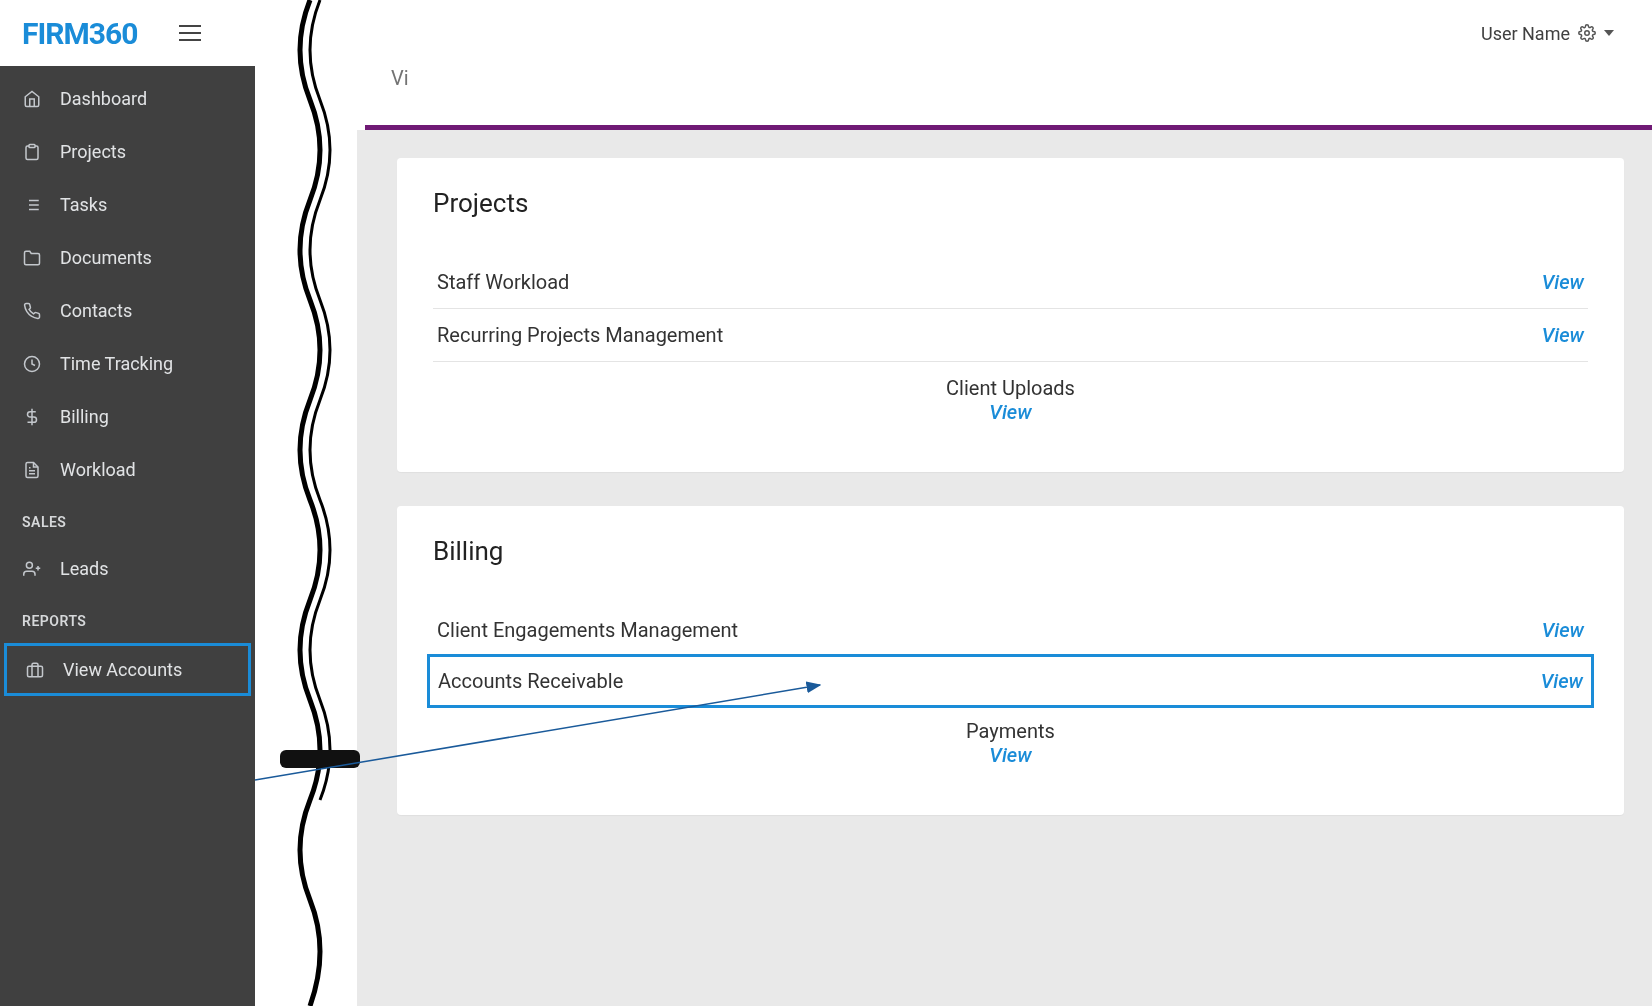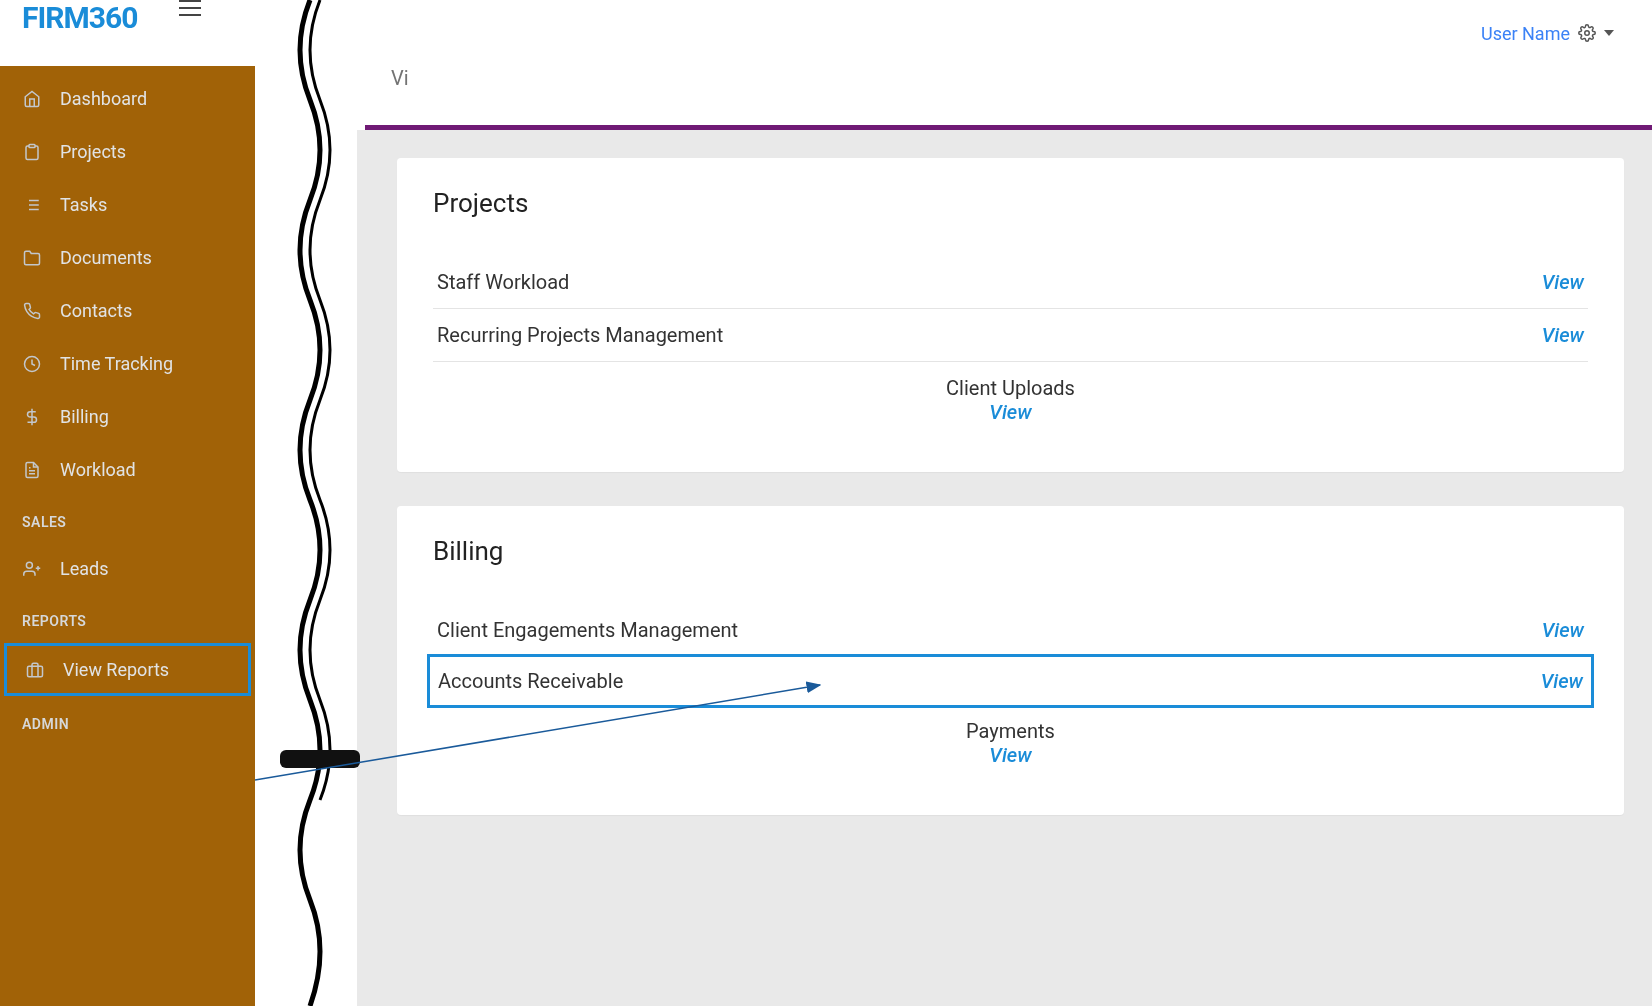--- a/index.html
+++ b/index.html
@@ -7,20 +7,21 @@
     font-family: -apple-system, BlinkMacSystemFont, "Segoe UI", Roboto, sans-serif;
     background: #fff;
     width: 1652px;
     height: 1006px;
     overflow: hidden;
     position: relative;
   }
   .header {
     height: 66px;
     display: flex;
+    align-items: center;
     padding: 0 20px;
     background: #fff;
     position: relative;
   }
   .logo {
     font-size: 30px;
     font-weight: 700;
     color: #1a8cd8;
     letter-spacing: -1px;
     margin-left: 2px;
@@ -36,41 +37,41 @@
     display: block;
     width: 22px;
     height: 2px;
     background: #444;
   }
   .header-right {
     margin-left: auto;
     display: flex;
     align-items: center;
     gap: 8px;
-    color: #3b82f6;
+    color: #404040;
     font-size: 18px;
     padding-right: 18px;
     cursor: pointer;
   }
   .gear-icon svg { width:18px; height:18px; display:block; }
   .caret-down {
     width: 0; height: 0;
     border-left: 5px solid transparent;
     border-right: 5px solid transparent;
     border-top: 6px solid #555;
   }
 
   .layout {
     display: flex;
     height: calc(100% - 66px);
   }
 
   .sidebar {
     width: 255px;
-    background: #a16207;
+    background: #404040;
     color: #e1e3e5;
     display: flex;
     flex-direction: column;
     padding-top: 6px;
   }
   .side-item {
     display: flex;
     align-items: center;
     gap: 18px;
     padding: 16px 22px;
@@ -305,24 +306,23 @@
     </div>
 
     <div class="side-section">REPORTS</div>
     <div class="side-item highlight">
       <span class="icon">
           <svg viewBox="0 0 24 24" fill="none" stroke="currentColor" stroke-width="2">
             <rect x="2" y="7" width="20" height="14" rx="2" ry="2"></rect>
             <path d="M16 21V5a2 2 0 0 0-2-2h-4a2 2 0 0 0-2 2v16"></path>
           </svg>
         </span>
-      <span>View Reports</span>
-    </div>
-
-    <div class="side-section">ADMIN</div>
+      <span>View Accounts</span>
+    </div>
+
   </div>
 
   <div class="main-area">
     <div class="sub-header-strip">
       <span>Vi</span>
     </div>
     <div class="content-gray">
 
       <div class="card">
         <h2>Projects</h2>

